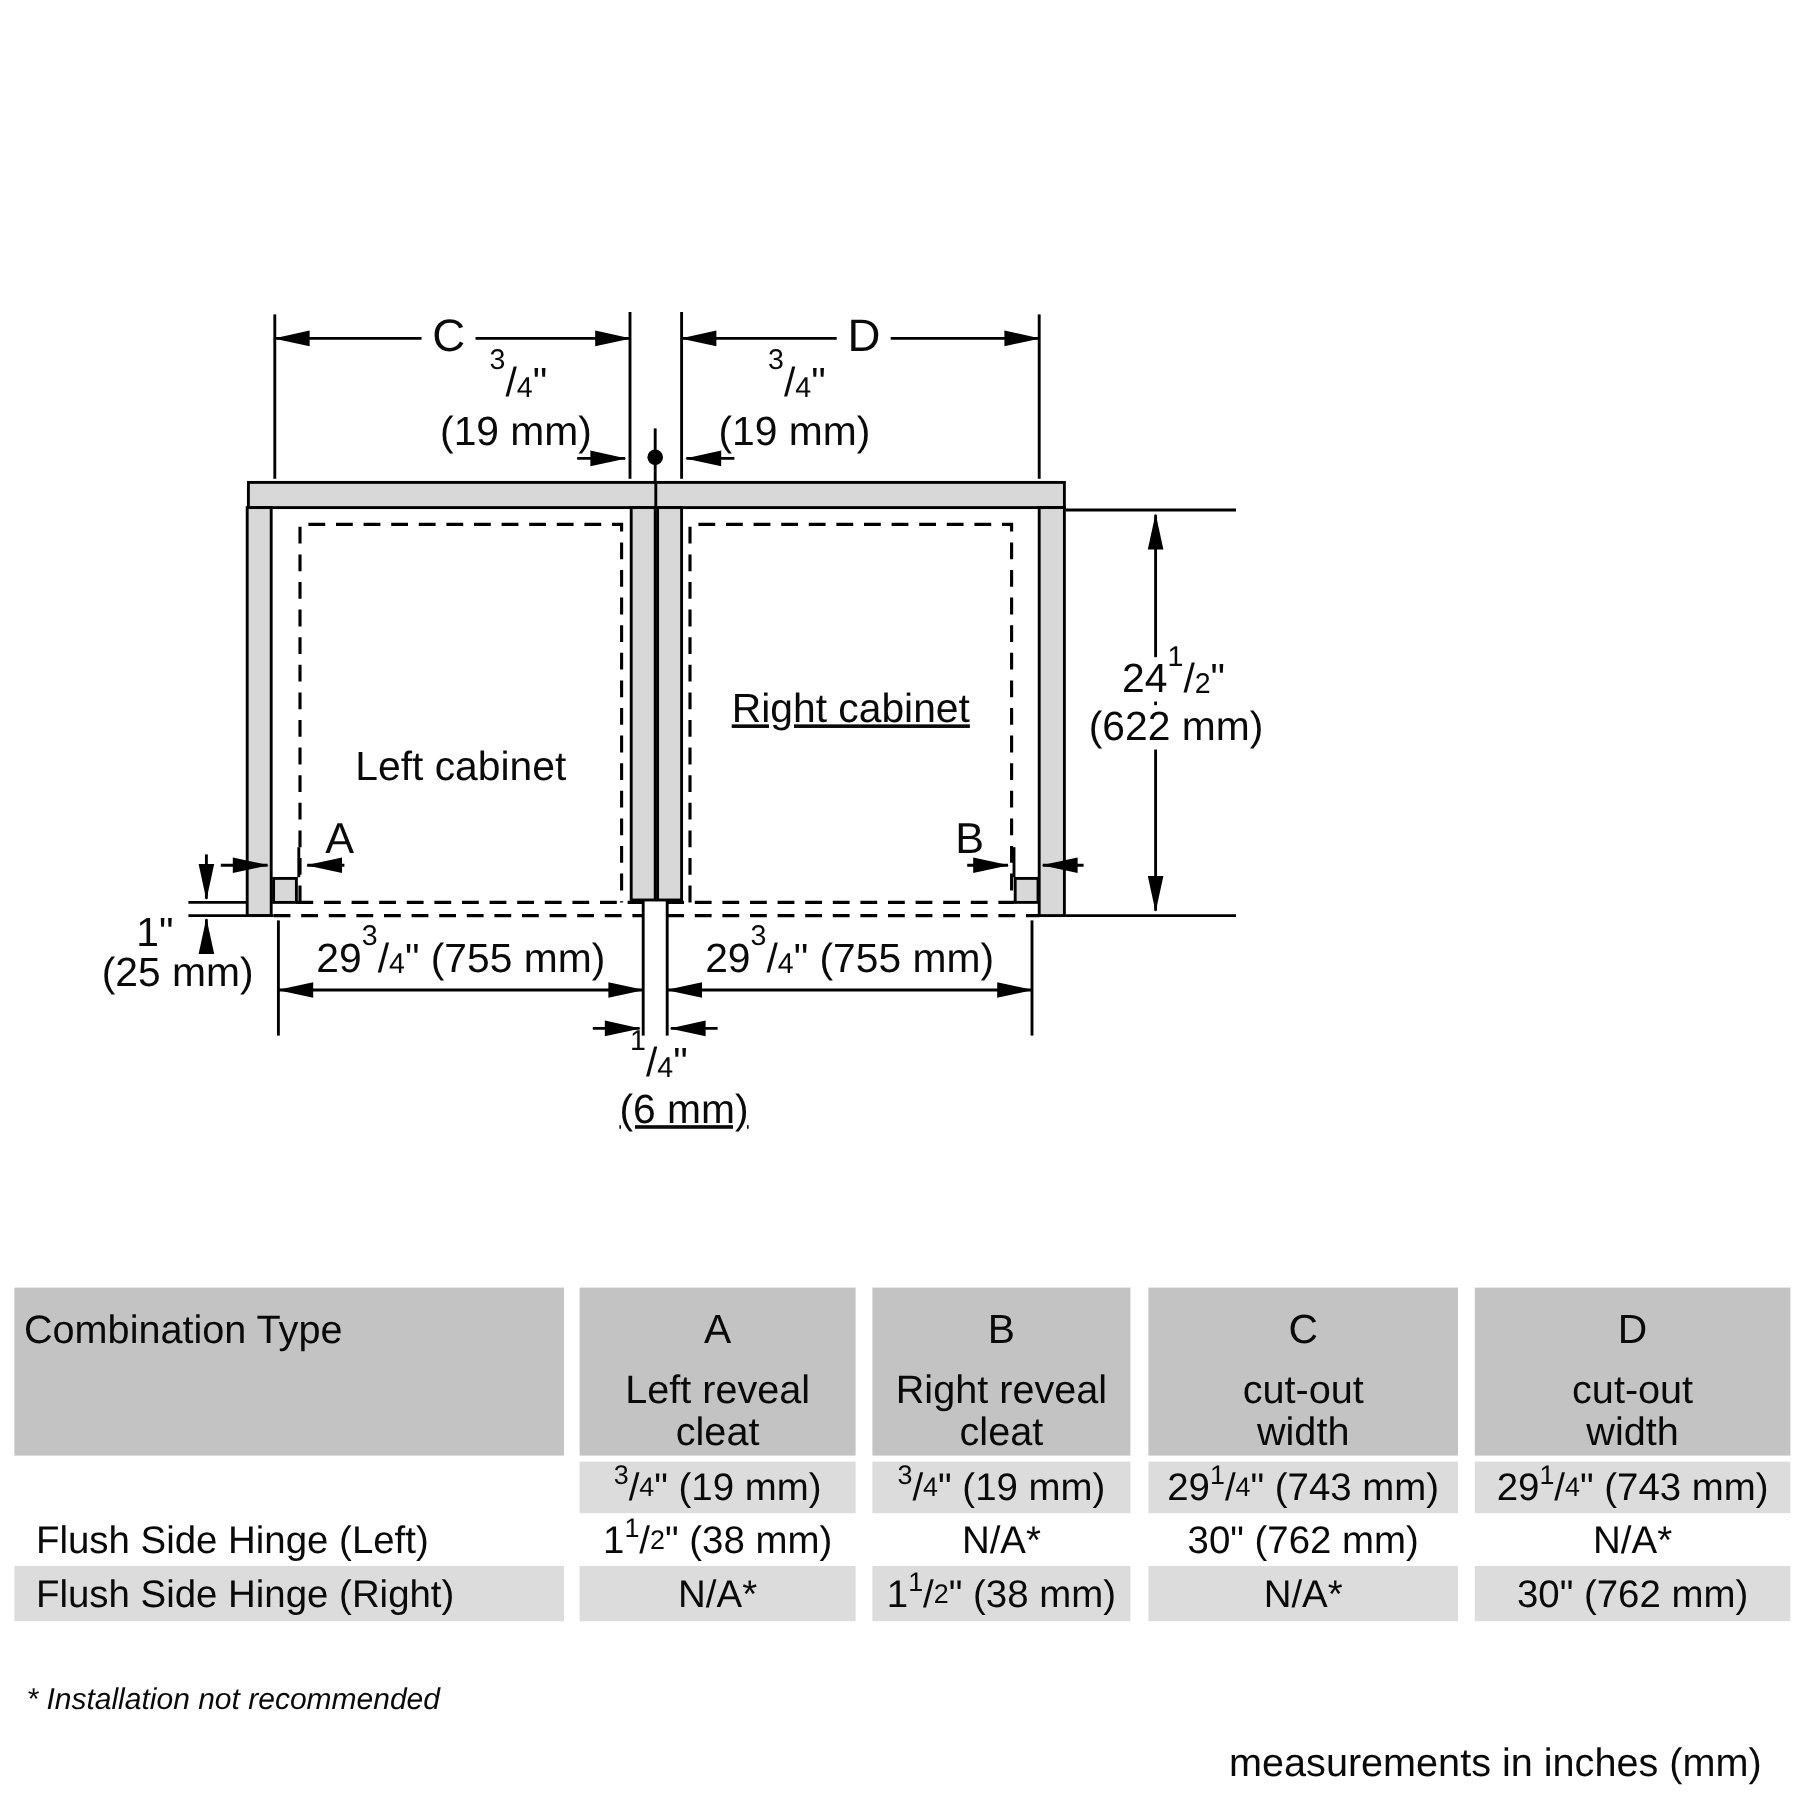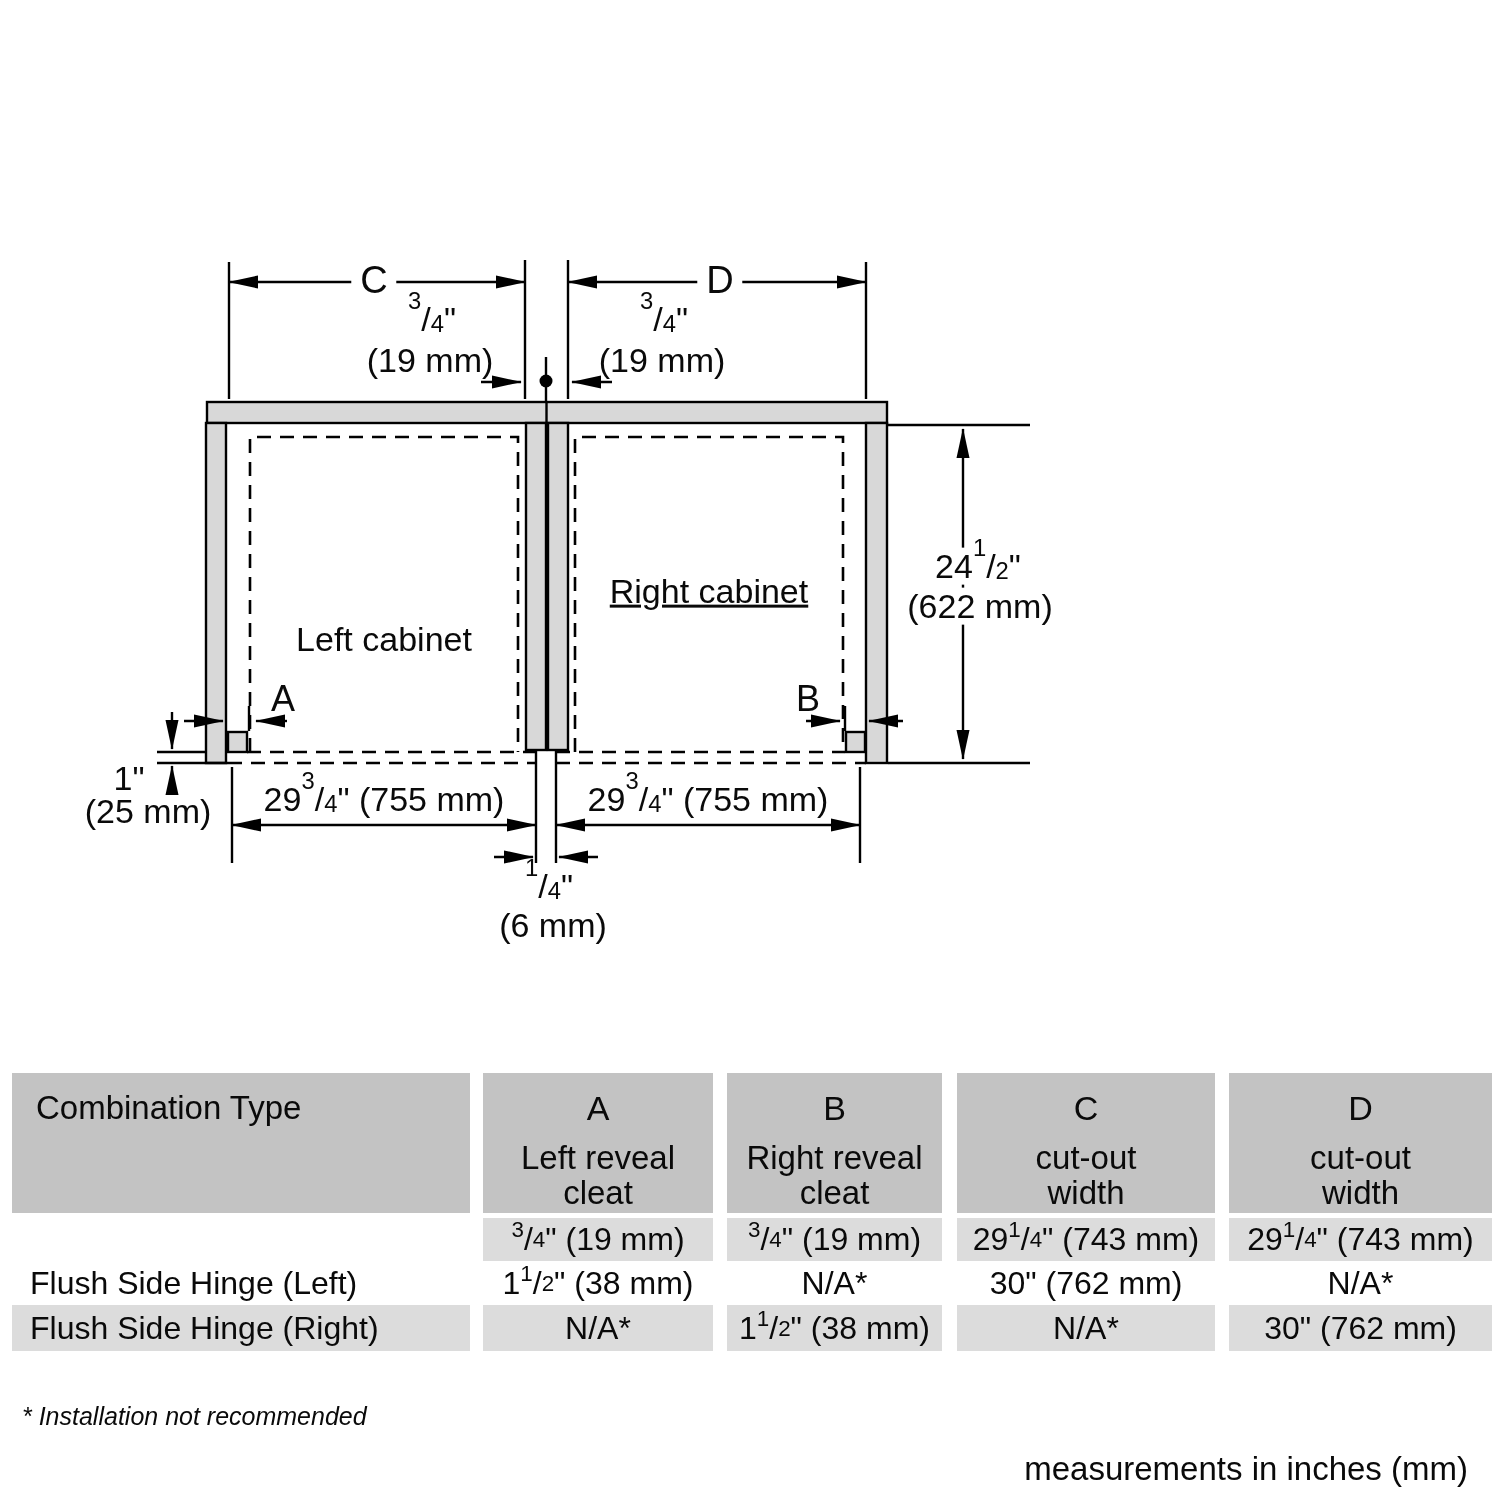--- a/index.html
+++ b/index.html
@@ -32,21 +32,21 @@
   .tbl{
     position:absolute;left:12px;top:1073px;width:1480px;
     display:grid;
     grid-template-columns:458px 13px 230px 14px 215px 15px 258px 14px 263px;
     grid-template-rows:140px 5px 43px 44px 46px;
     font-size:32px;
   }
   .th{background:var(--header-gray);grid-row:1;display:flex;flex-direction:column;align-items:center;padding-top:16px;}
   .th .letter{font-size:34px;margin-bottom:12px;}
   .th .sub{font-size:33px;line-height:35px;text-align:center;}
-  .th.first{align-items:flex-start;padding-left:24px;font-size:33px;}
+  .th.first{align-items:flex-start;padding-left:8px;font-size:33px;}
   .cell{display:flex;align-items:center;justify-content:center;white-space:nowrap;}
   .cell.first{justify-content:flex-start;padding-left:18px;}
   .shade{background:var(--row-gray);}
   .r3{grid-row:3;} .r4{grid-row:4;} .r5{grid-row:5;}
   .c1{grid-column:1;} .c2{grid-column:3;} .c3{grid-column:5;} .c4{grid-column:7;} .c5{grid-column:9;}
   .footnote{position:absolute;left:22px;top:1402px;font-size:25px;font-style:italic;}
   .units{position:absolute;right:32px;top:1450px;font-size:33px;}
 </style>
 </head>
 <body>
@@ -153,21 +153,21 @@
   <div class="dl ab" style="left:283px;top:699px;">A</div>
   <div class="dl ab" style="left:808px;top:699px;">B</div>
 
   <div class="dl" style="left:129px;top:778px;">1"</div>
   <div class="dl" style="left:148px;top:811px;">(25 mm)</div>
 
   <div class="dl" style="left:384px;top:799px;">29<sup>3</sup>/<sub>4</sub>" (755 mm)</div>
   <div class="dl" style="left:708px;top:799px;">29<sup>3</sup>/<sub>4</sub>" (755 mm)</div>
 
   <div class="dl" style="left:549px;top:886px;"><sup>1</sup>/<sub>4</sub>"</div>
-  <div class="dl" style="left:553px;top:925px;">(6 mm)</div>
+  <div class="dl" style="left:570px;top:925px;text-decoration:underline;">(6 mm)</div>
 
   <div class="dl wbg" style="left:978px;top:566px;">24<sup>1</sup>/<sub>2</sub>"</div>
   <div class="dl wbg" style="left:980px;top:606px;text-align:right;">(622 mm)</div>
 
   <div class="tbl">
     <div class="th first c1">
       <div>Combination Type</div>
     </div>
     <div class="th c2">
       <div class="letter">A</div>

